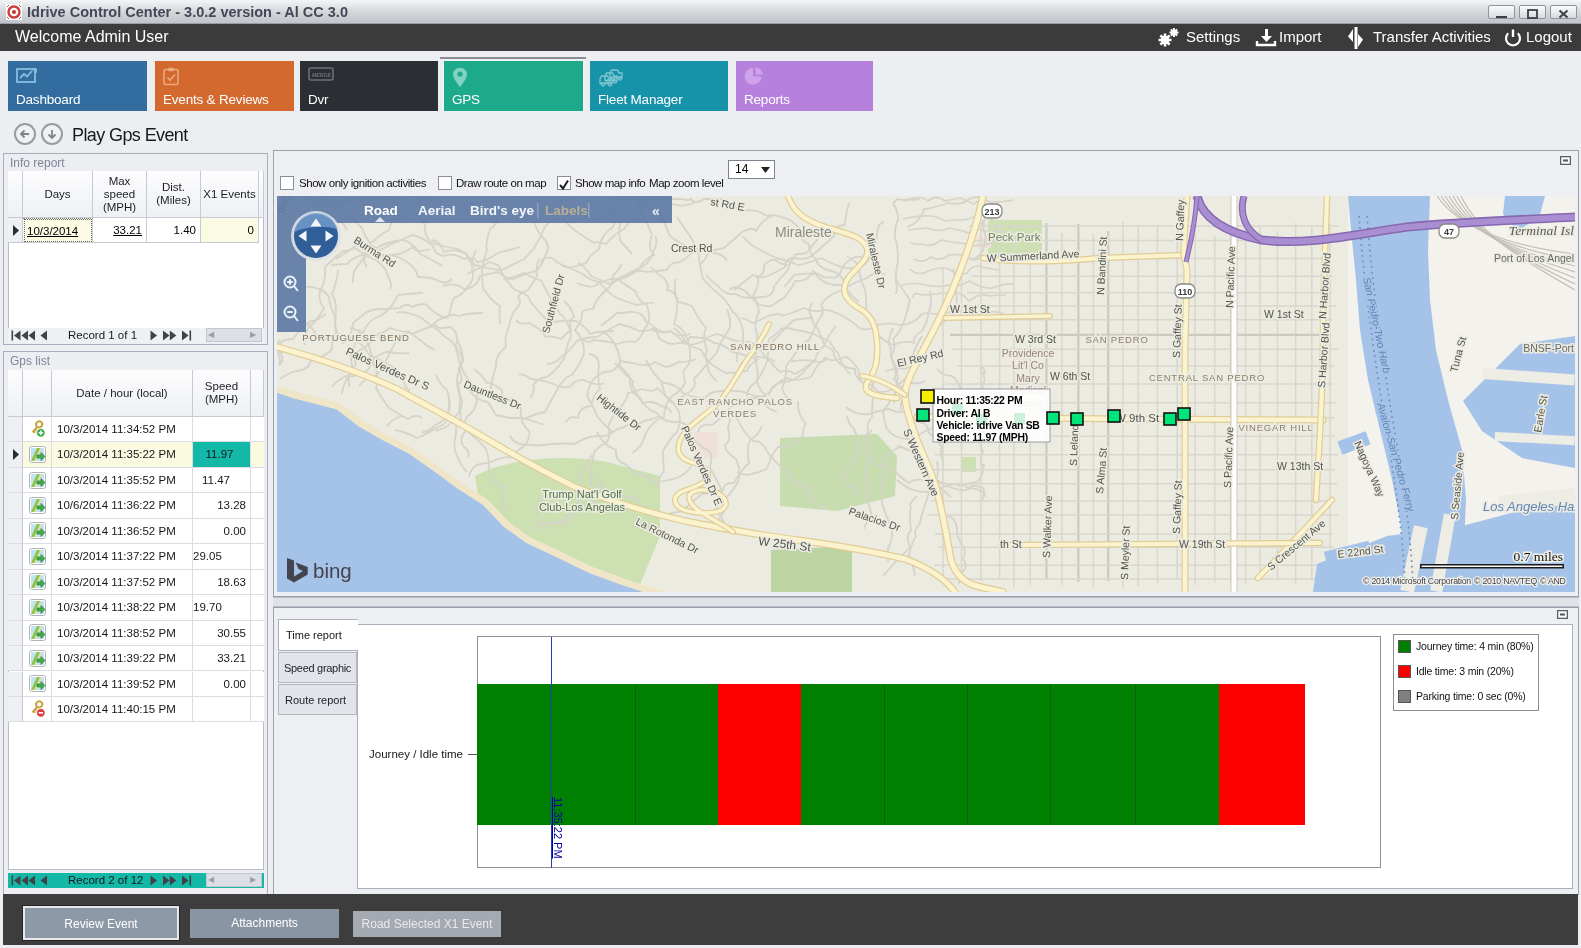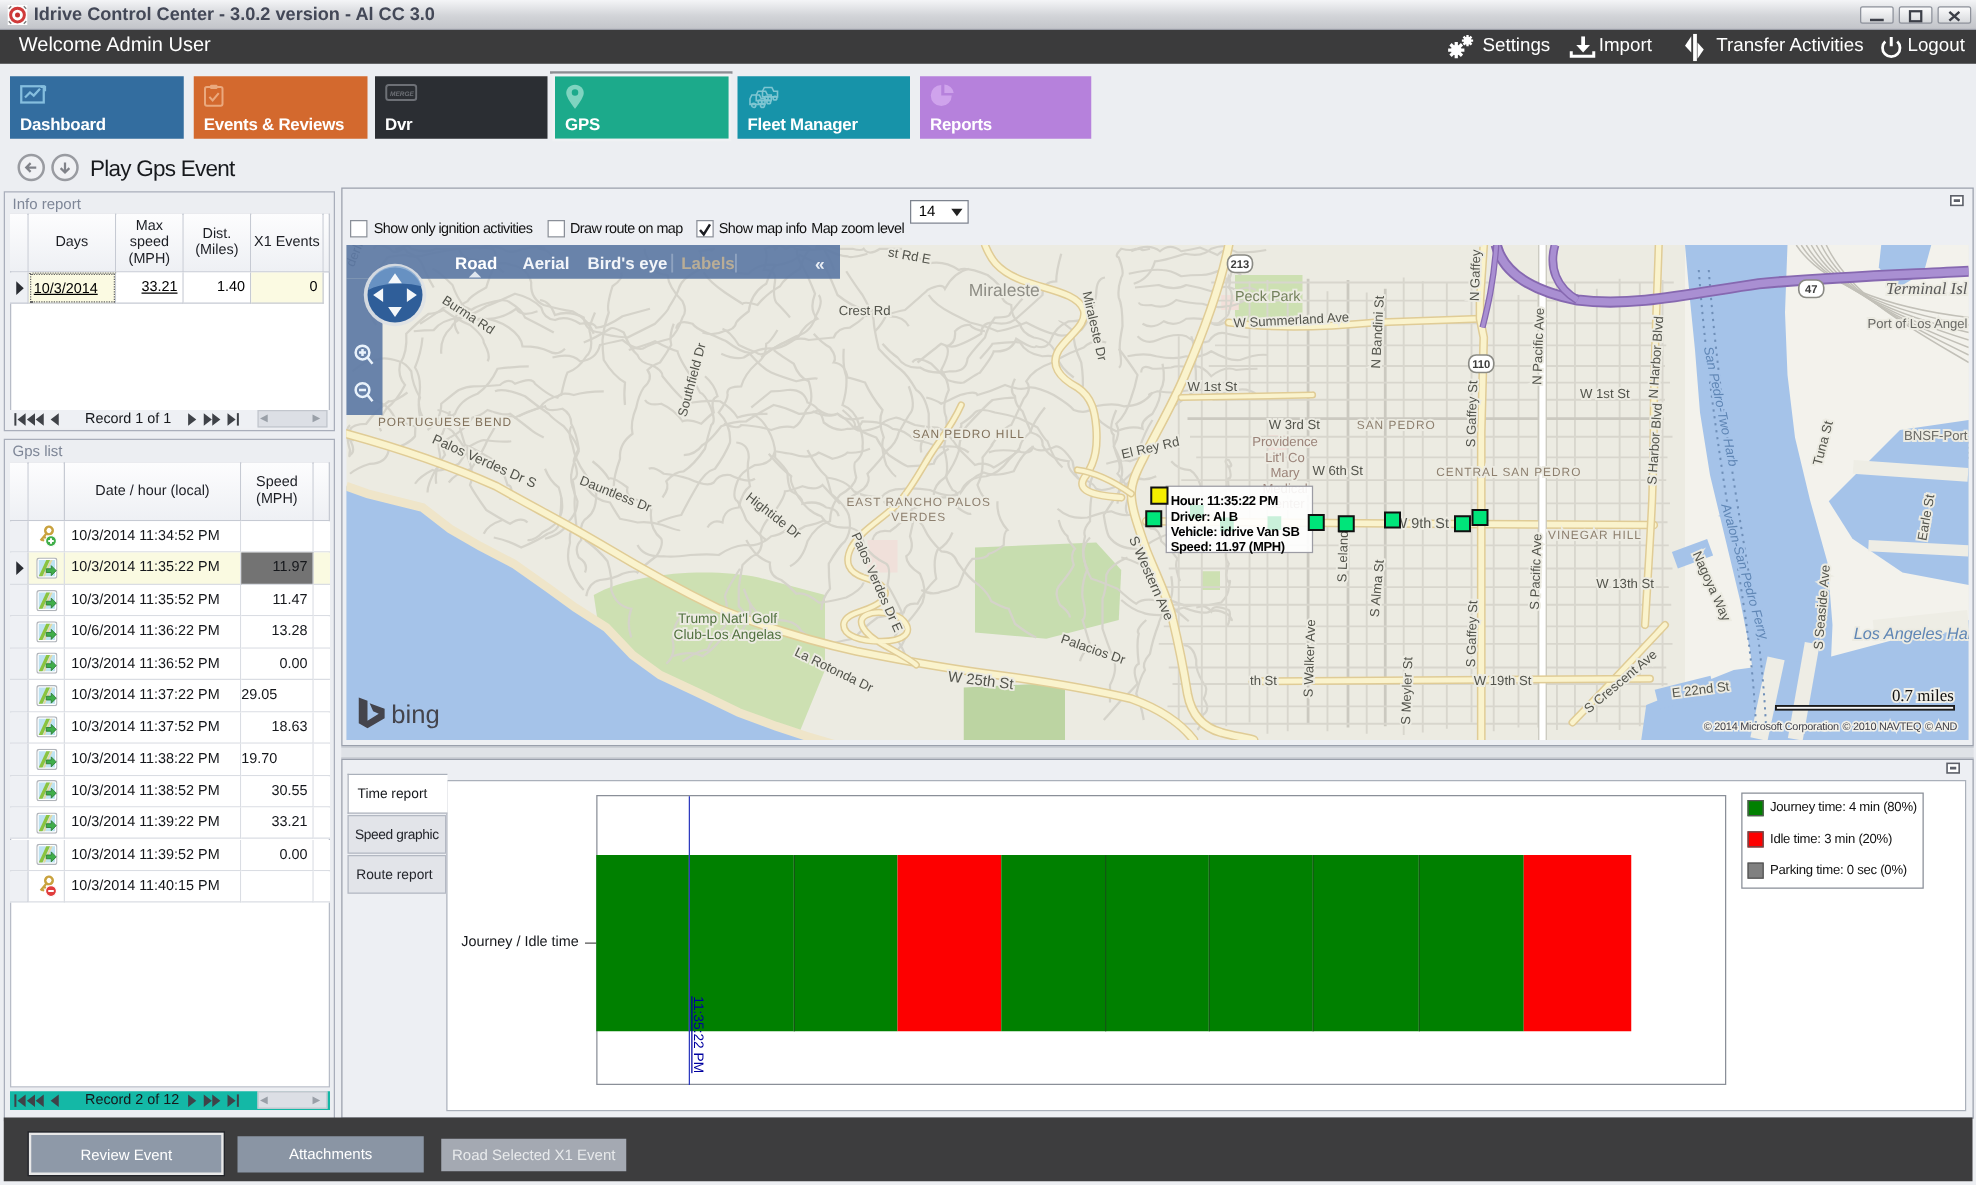--- a/index.html
+++ b/index.html
@@ -6,21 +6,21 @@
  font-family:"Liberation Sans",sans-serif;background:#d8dbe0}
 .abs{position:absolute}
 #titlebar{left:0;top:0;width:1581px;height:24px;
  background:linear-gradient(#f4f5f7,#d2d4d8 55%,#c3c5ca);border-bottom:1px solid #9a9da6}
 #titletext{left:27px;top:0;height:24px;line-height:24px;font-size:14.5px;font-weight:bold;color:#434857}
 .winbtn{top:5px;width:27px;height:14px;background:linear-gradient(#fbfbfc,#d8dadd);
  border:1px solid #8f939c;border-radius:2px;color:#3c3f48;text-align:center}
 #navbar{left:0;top:24px;width:1581px;height:27px;background:#3b3b3c;color:#fff}
 #navbar .t{position:absolute;top:0;height:27px;line-height:26px;font-size:15px;color:#fff}
 .tab{top:61px;height:50px;position:absolute}
-.tab .lbl{position:absolute;left:8px;top:31px;font-size:13.5px;font-weight:bold;color:#fff;letter-spacing:-0.2px}
+.tab .lbl{position:absolute;left:8px;top:31px;font-size:13.5px;font-weight:normal;color:#fff;letter-spacing:-0.2px}
 .tab svg{position:absolute;left:8px;top:6px}
 .circbtn{top:123px;width:22px;height:22px;border-radius:50%;background:#f0f1f4;border:2px solid #999ba1}
 #playgps{left:72px;top:125px;font-size:18px;color:#17191d;letter-spacing:-0.6px}
 .grp{border:1px solid #a9aebb;background:#eceef2}
 .gbtn{position:absolute;top:0;height:100%;line-height:31px;color:#fff;font-size:12px;text-align:center}
 
 </style></head><body>
 <div class="abs" style="left:0;top:51px;width:1581px;height:897px;background:#eceef2"></div>
 <div class="abs" id="titlebar"></div>
 <svg class="abs" style="left:6px;top:4px" width="16" height="16">
@@ -201,34 +201,34 @@
 <div class="abs" style="left:23px;top:442.4px;width:29px;height:25.4px;background:#fafae1;border-right:1px solid #dadde3;border-bottom:1px solid #dadde3;display:flex;align-items:center;justify-content:center">
     <svg width="17" height="17" viewBox="0 0 17 17">
       <rect x="0.5" y="0.5" width="16" height="16" rx="2" fill="#fff" stroke="#b0b4ba" stroke-width="1"></rect>
       <rect x="2" y="2" width="13" height="13" fill="#bfe3f2"></rect>
       <path d="M2 15 L8 2 L11 2 L5 15 Z" fill="#8bc43f"></path>
       <path d="M5.5 15 L11.5 2 L13 2 L7 15 Z" fill="#e8d9a0"></path>
       <path d="M8 9 h4 v-2.5 l4 4 -4 4 V12 h-4 z" fill="#3fae49" stroke="#2c7d33" stroke-width="0.7"></path>
     </svg>
   </div>
 <div class="abs" style="left:52px;top:442.4px;width:141px;height:25.4px;background:#fafae1;border-right:1px solid #dadde3;border-bottom:1px solid #dadde3;font-size:11.5px;line-height:25px;padding-left:5px;color:#15171b">10/3/2014 11:35:22 PM</div>
-<div class="abs" style="left:193px;top:442.4px;width:58px;height:25.4px;background:#737373;border-right:1px solid #dadde3;border-bottom:1px solid #dadde3;font-size:11.5px;line-height:25px;text-align:right;color:#15171b"><span style="margin-right:4px">11.97</span></div>
+<div class="abs" style="left:193px;top:442.4px;width:58px;height:25.4px;background:#14b8a6;border-right:1px solid #dadde3;border-bottom:1px solid #dadde3;font-size:11.5px;line-height:25px;text-align:center;color:#15171b"><span style="margin-right:4px">11.97</span></div>
 <div class="abs" style="left:251px;top:442.4px;width:13px;height:25.4px;background:#fafae1;border-bottom:1px solid #dadde3"></div>
 <div class="abs" style="left:8px;top:467.9px;width:15px;height:25.4px;background:#eef0f4;border-right:1px solid #c6cad3;border-bottom:1px solid #dadde3"></div>
 <div class="abs" style="left:23px;top:467.9px;width:29px;height:25.4px;background:#fff;border-right:1px solid #dadde3;border-bottom:1px solid #dadde3;display:flex;align-items:center;justify-content:center">
     <svg width="17" height="17" viewBox="0 0 17 17">
       <rect x="0.5" y="0.5" width="16" height="16" rx="2" fill="#fff" stroke="#b0b4ba" stroke-width="1"></rect>
       <rect x="2" y="2" width="13" height="13" fill="#bfe3f2"></rect>
       <path d="M2 15 L8 2 L11 2 L5 15 Z" fill="#8bc43f"></path>
       <path d="M5.5 15 L11.5 2 L13 2 L7 15 Z" fill="#e8d9a0"></path>
       <path d="M8 9 h4 v-2.5 l4 4 -4 4 V12 h-4 z" fill="#3fae49" stroke="#2c7d33" stroke-width="0.7"></path>
     </svg>
   </div>
 <div class="abs" style="left:52px;top:467.9px;width:141px;height:25.4px;background:#fff;border-right:1px solid #dadde3;border-bottom:1px solid #dadde3;font-size:11.5px;line-height:25px;padding-left:5px;color:#15171b">10/3/2014 11:35:52 PM</div>
-<div class="abs" style="left:193px;top:467.9px;width:58px;height:25.4px;background:#fff;border-right:1px solid #dadde3;border-bottom:1px solid #dadde3;font-size:11.5px;line-height:25px;text-align:right;color:#15171b"><span style="margin-right:4px">11.47</span></div>
+<div class="abs" style="left:193px;top:467.9px;width:58px;height:25.4px;background:#fff;border-right:1px solid #dadde3;border-bottom:1px solid #dadde3;font-size:11.5px;line-height:25px;text-align:right;color:#15171b"><span style="margin-right:20px">11.47</span></div>
 <div class="abs" style="left:251px;top:467.9px;width:13px;height:25.4px;background:#fff;border-bottom:1px solid #dadde3"></div>
 <div class="abs" style="left:8px;top:493.3px;width:15px;height:25.4px;background:#eef0f4;border-right:1px solid #c6cad3;border-bottom:1px solid #dadde3"></div>
 <div class="abs" style="left:23px;top:493.3px;width:29px;height:25.4px;background:#fff;border-right:1px solid #dadde3;border-bottom:1px solid #dadde3;display:flex;align-items:center;justify-content:center">
     <svg width="17" height="17" viewBox="0 0 17 17">
       <rect x="0.5" y="0.5" width="16" height="16" rx="2" fill="#fff" stroke="#b0b4ba" stroke-width="1"></rect>
       <rect x="2" y="2" width="13" height="13" fill="#bfe3f2"></rect>
       <path d="M2 15 L8 2 L11 2 L5 15 Z" fill="#8bc43f"></path>
       <path d="M5.5 15 L11.5 2 L13 2 L7 15 Z" fill="#e8d9a0"></path>
       <path d="M8 9 h4 v-2.5 l4 4 -4 4 V12 h-4 z" fill="#3fae49" stroke="#2c7d33" stroke-width="0.7"></path>
     </svg>

